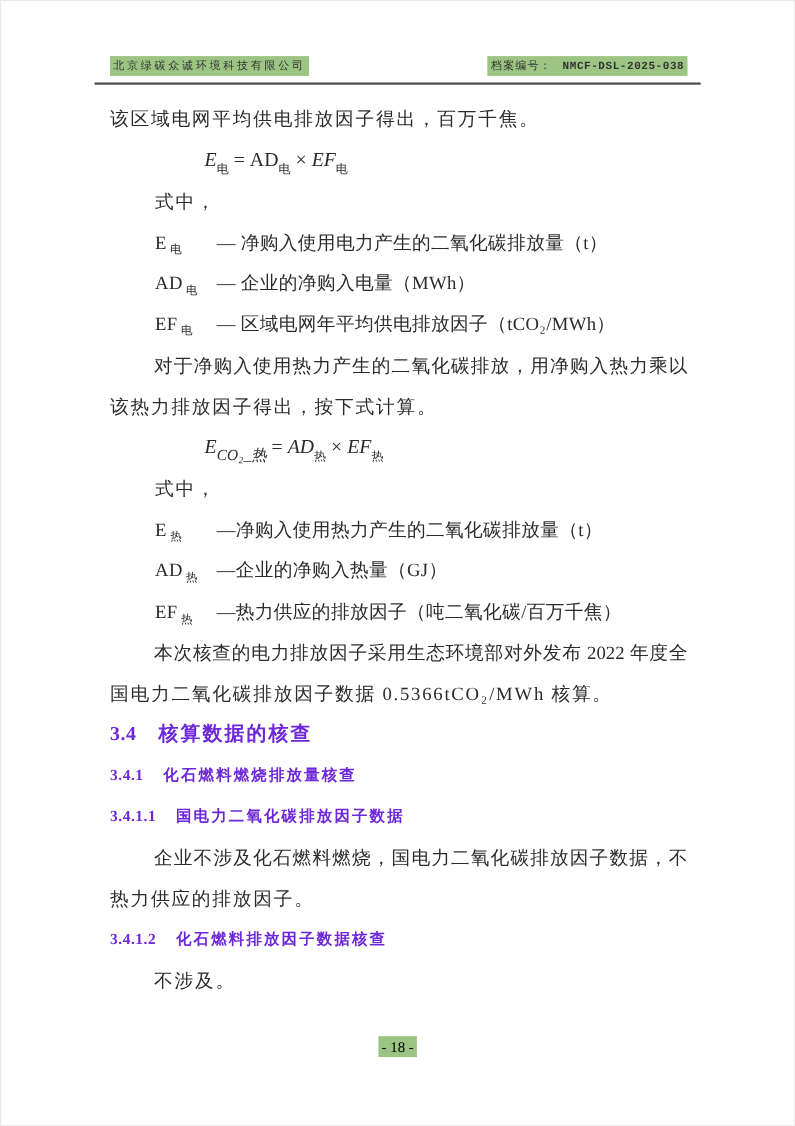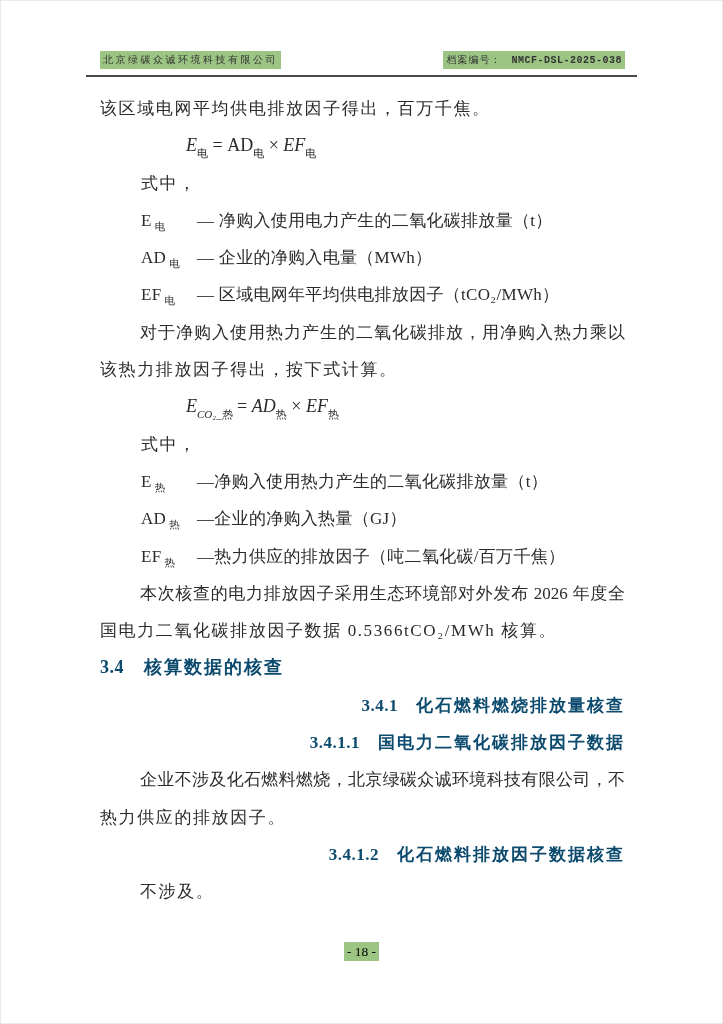--- a/index.html
+++ b/index.html
@@ -29,28 +29,28 @@
   .def{display:flex;padding-left:41px;letter-spacing:0.3px;}
   .def .sym{flex:0 0 56px;}
   .def .sub,{font-size:10.5px;}
   .sub{font-size:10.5px;vertical-align:-4px;margin-left:3px;letter-spacing:0;}
   .def .desc{flex:1;}
   
   .formula{padding-left:86px;font-size:18px;letter-spacing:0;}
   .fp-i{font-style:italic;}
   .fp-n{font-style:normal;}
   .fp-sub{font-size:11px;vertical-align:-6px;letter-spacing:0;}
-  .fp-isub{font-style:italic;font-size:11px;vertical-align:-6px;letter-spacing:0;}
+  .fp-isub{font-style:italic;font-size:14px;vertical-align:-6px;letter-spacing:0;}
   
-  .heading{font-weight:bold;color:#0c4a6e;}
+  .heading{font-weight:bold;color:#6d28d9;}
   .heading .num{letter-spacing:0.5px;}
   .heading .ht{letter-spacing:2px;}
   .heading.h1{font-size:18px;}
   .heading.h1 .num{margin-right:20px;}
-  .heading.h2{font-size:17px;text-align:right;}
+  .heading.h2{font-size:14px;}
   .heading.h2 .num{margin-right:18px;}
   
   .footer{position:absolute;left:0;right:0;top:943px;text-align:center;font-size:13.5px;color:#000000;}
 </style>
 </head>
 <body>
 
 <div class="page">
   <div class="header">
     <span class="hl company" style="background: rgb(156, 196, 131);">北京绿碳众诚环境科技有限公司</span>
@@ -85,26 +85,26 @@
         <span class="desc">—净购入使用热力产生的二氧化碳排放量（t）</span>
       </div>
       <div class="line def">
         <span class="sym"><span>AD</span><span class="sub">热</span></span>
         <span class="desc">—企业的净购入热量（GJ）</span>
       </div>
       <div class="line def">
         <span class="sym"><span>EF</span><span class="sub">热</span></span>
         <span class="desc">—热力供应的排放因子（吨二氧化碳/百万千焦）</span>
       </div>
-      <div class="line txt indent2 full">本次核查的电力排放因子采用生态环境部对外发布 2026 年度全</div>
+      <div class="line txt indent2 full">本次核查的电力排放因子采用生态环境部对外发布 2022 年度全</div>
       <div class="line txt">国电力二氧化碳排放因子数据 0.5366tCO₂/MWh 核算。</div>
       <div class="line heading h1"><span class="num">3.4</span><span class="ht">核算数据的核查</span></div>
       <div class="line heading h2"><span class="num">3.4.1</span><span class="ht">化石燃料燃烧排放量核查</span></div>
       <div class="line heading h2"><span class="num">3.4.1.1</span><span class="ht">国电力二氧化碳排放因子数据</span></div>
-      <div class="line txt indent2 full">企业不涉及化石燃料燃烧，北京绿碳众诚环境科技有限公司，不</div>
+      <div class="line txt indent2 full">企业不涉及化石燃料燃烧，国电力二氧化碳排放因子数据，不</div>
       <div class="line txt">热力供应的排放因子。</div>
       <div class="line heading h2"><span class="num">3.4.1.2</span><span class="ht">化石燃料排放因子数据核查</span></div>
       <div class="line txt indent2">不涉及。</div>
     </div>
 
   <div class="footer">
     <span class="hl pageno" style="background: rgb(156, 196, 131);">- 18 -</span>
   </div>
 </div>
 

